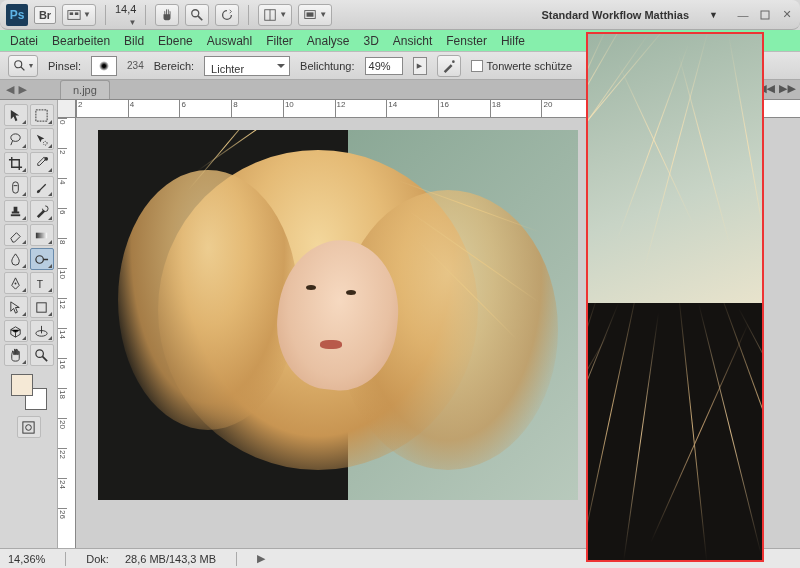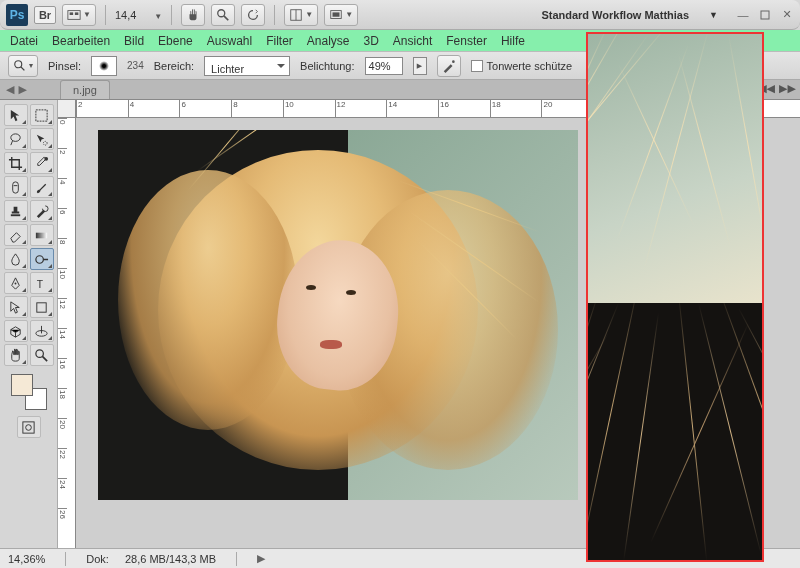--- a/index.html
+++ b/index.html
@@ -3,21 +3,21 @@
 <meta charset="utf-8">
 <style>
 * { margin: 0; padding: 0; box-sizing: border-box; font-family: Tahoma, Arial, sans-serif; font-size: 11px; }
 body { background: #d6d6d6; width: 800px; height: 568px; overflow: hidden; user-select: none; }
 .titlebar { height: 30px; background: linear-gradient(#e5e5e5,#d0d0d0); display: flex; align-items: center; padding: 0 6px; gap: 6px; border-bottom: 1px solid #aaa; border-radius: 8px; }
 .ps-logo { width: 22px; height: 22px; background: #1a3c5a; color: #5fb4e6; display: flex; align-items: center; justify-content: center; font-weight: bold; font-size: 12px; border-radius: 2px; }
 .br-logo { width: 22px; height: 18px; background: #f0f0f0; border: 1px solid #999; display: flex; align-items: center; justify-content: center; font-weight: bold; font-size: 11px; color: #444; border-radius: 2px; }
 .tb-btn { height: 22px; min-width: 22px; padding: 0 4px; background: linear-gradient(#f5f5f5,#ddd); border: 1px solid #aaa; border-radius: 3px; display: flex; align-items: center; justify-content: center; cursor: pointer; gap: 2px; }
 .tb-btn svg { width: 14px; height: 14px; }
 .tb-sep { width: 1px; height: 20px; background: #aaa; margin: 0 3px; }
-.zoom-field { display: flex; align-items: flex-end; gap: 18px; color: #333; font-size: 13px; }
+.zoom-field { display: flex; align-items: flex-end; gap: 3px; color: #333; font-size: 13px; flex-direction: column; }
 .workspace-label { margin-left: auto; font-weight: bold; font-size: 13px; color: #333; display: flex; align-items: center; gap: 20px; }
 .wnd-btns { display: flex; gap: 8px; margin-left: 12px; color: #666; }
 .wnd-btn { width: 14px; height: 14px; cursor: pointer; display: flex; align-items: center; justify-content: center; }
 .menubar { height: 22px; background: #86efac; display: flex; align-items: center; padding: 0 10px; gap: 14px; color: #333; border-bottom: 1px solid #bbb; }
 .menubar span { cursor: pointer; font-size: 12px; }
 .optionsbar { height: 28px; background: linear-gradient(#e5e5e5,#d5d5d5); display: flex; align-items: center; padding: 0 8px; gap: 10px; border-bottom: 1px solid #aaa; color: #333; }
 .opt-label { font-size: 11px; }
 .brush-preview { width: 26px; height: 20px; background: #fff; border: 1px solid #888; position: relative; display: flex; align-items: center; justify-content: center; }
 .brush-preview::after { content:""; width: 10px; height: 10px; background: radial-gradient(#000 20%, transparent 70%); border-radius: 50%; }
 .brush-size { font-size: 10px; color: #555; text-align: right; }

